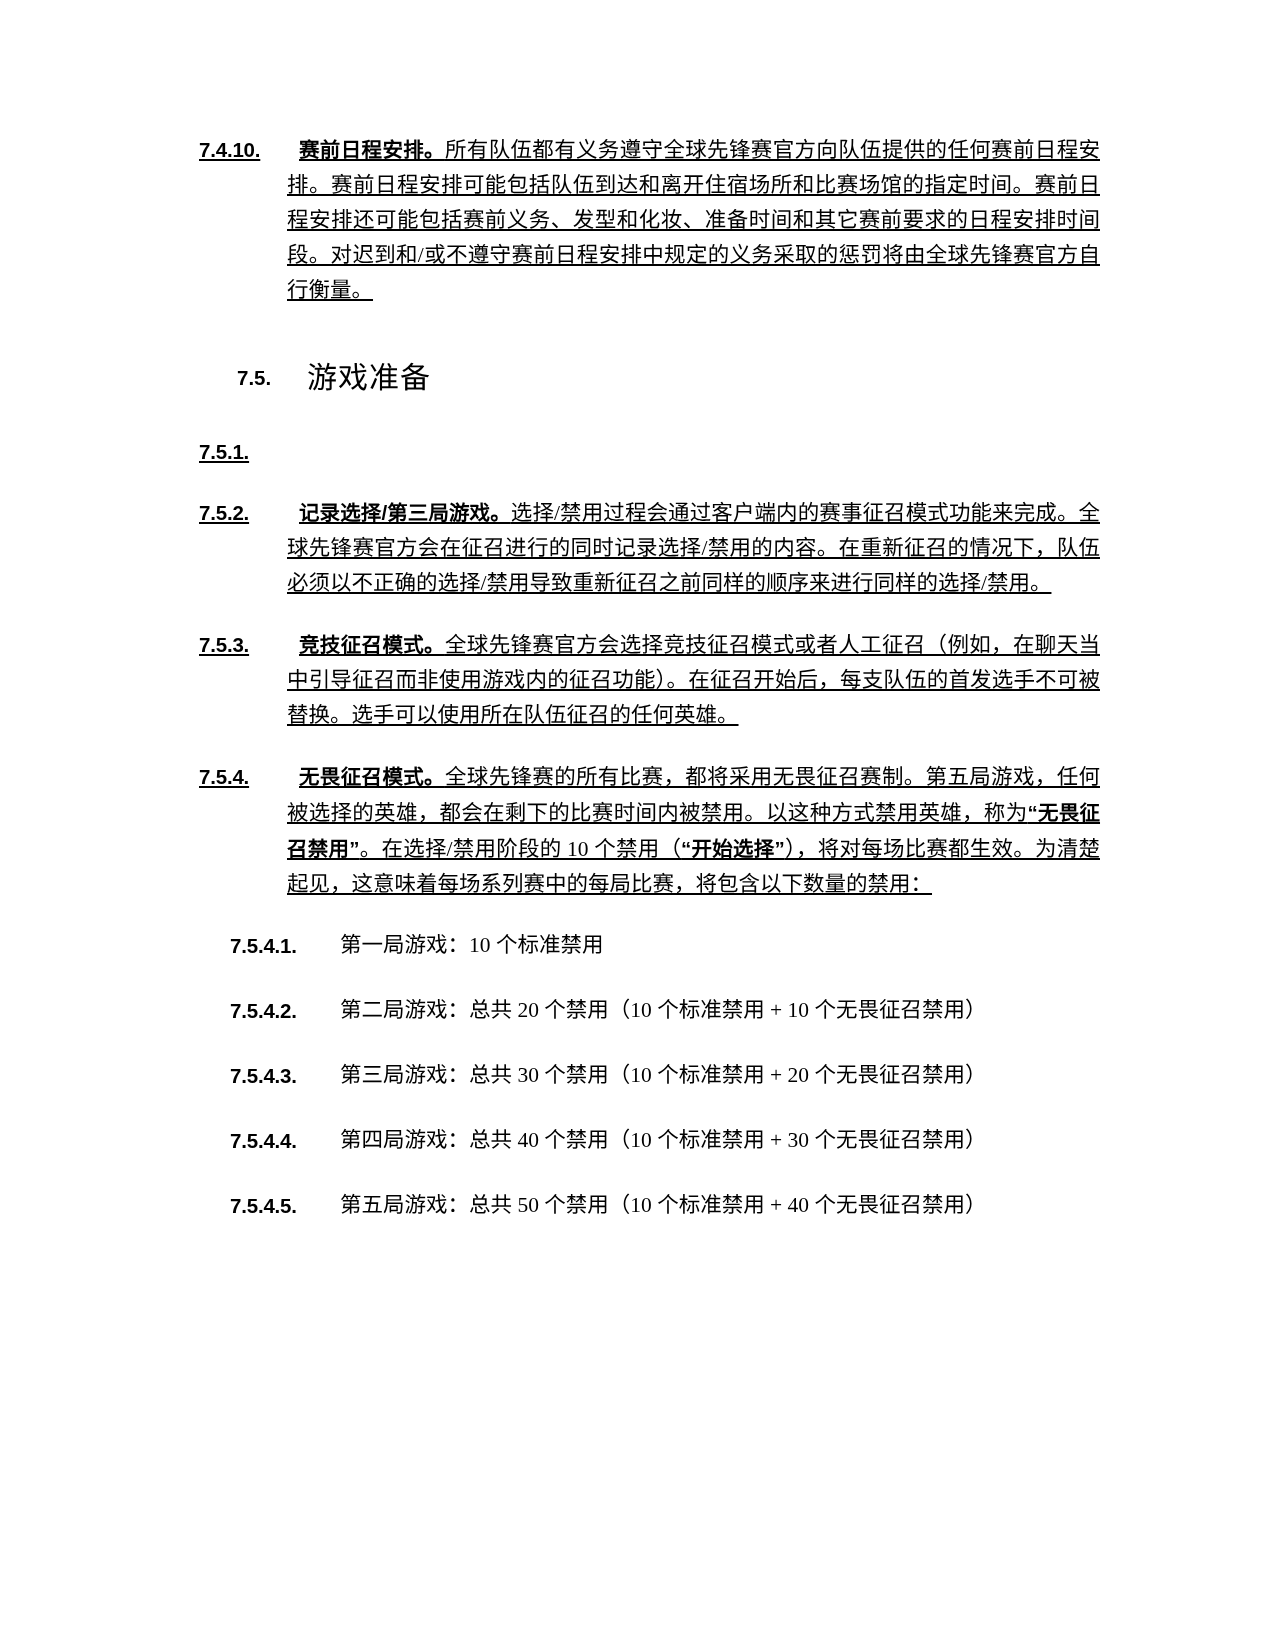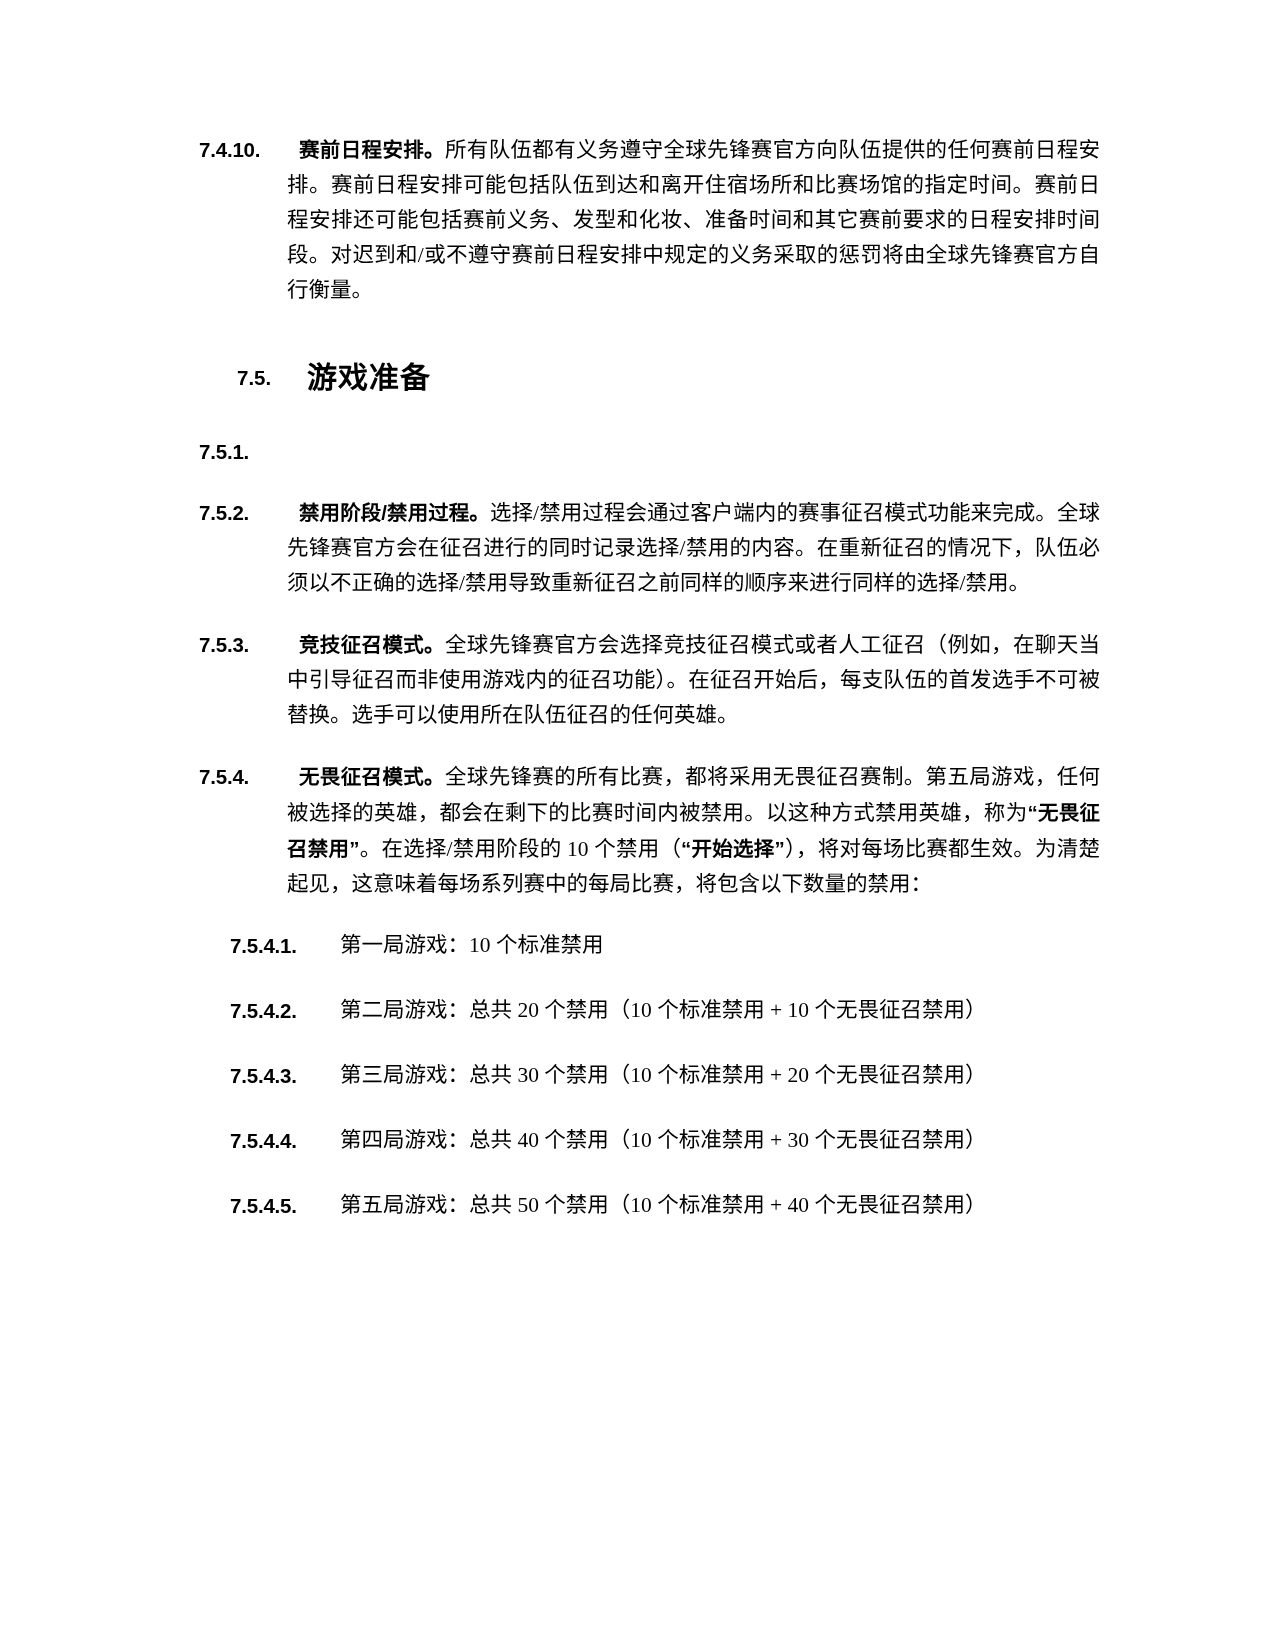--- a/index.html
+++ b/index.html
@@ -61,20 +61,21 @@
   .clause .body .emph {
     font-weight: bold;
     font-family: "Liberation Sans", "DejaVu Sans", sans-serif;
     font-size: 20.5px;
   }
 
   
   .level3 {
     padding-left: 287px;
     padding-right: 175px;
+    text-decoration: underline;
   }
   .level3 .num {
     width: 88px;
     margin-left: -88px;
   }
 
   
   .level4 {
     padding-left: 340px;
     padding-right: 175px;
@@ -95,21 +96,21 @@
   .section-heading .sec-num {
     flex: 0 0 auto;
     width: 70px;
     font-weight: bold;
     font-family: "Liberation Sans", "DejaVu Sans", sans-serif;
     font-size: 20.5px;
     line-height: 44px;
   }
   .section-heading .sec-title {
     flex: 0 0 auto;
-    font-weight: bold;
+    font-weight: normal;
     font-family: "Liberation Sans", "DejaVu Sans", sans-serif;
     font-size: 30px;
     line-height: 44px;
     letter-spacing: 1px;
   }
 
   .spacer-top { height: 132px; }
   .spacer-before-heading { height: 22px; }
   .spacer-after-heading { height: 10px; }
 </style>
@@ -134,21 +135,21 @@
     </div>
 
     <div class="spacer-after-heading"></div>
 
     <div class="clause level3">
       <span class="num">7.5.1.</span>
     </div>
 
     <div class="clause level3">
       <span class="num">7.5.2.</span>
-      <div class="body"><span class="lead">禁用阶段/禁用过程。</span><span>选择/禁用过程会通过客户端内的赛事征召模式功能来完成。全球先锋赛官方会在征召进行的同时记录选择/禁用的内容。在重新征召的情况下，队伍必须以不正确的选择/禁用导致重新征召之前同样的顺序来进行同样的选择/禁用。</span></div>
+      <div class="body"><span class="lead">记录选择/第三局游戏。</span><span>选择/禁用过程会通过客户端内的赛事征召模式功能来完成。全球先锋赛官方会在征召进行的同时记录选择/禁用的内容。在重新征召的情况下，队伍必须以不正确的选择/禁用导致重新征召之前同样的顺序来进行同样的选择/禁用。</span></div>
     </div>
 
     <div class="clause level3">
       <span class="num">7.5.3.</span>
       <div class="body"><span class="lead">竞技征召模式。</span><span>全球先锋赛官方会选择竞技征召模式或者人工征召（例如，在聊天当中引导征召而非使用游戏内的征召功能）。在征召开始后，每支队伍的首发选手不可被替换。选手可以使用所在队伍征召的任何英雄。</span></div>
     </div>
 
     <div class="clause level3">
       <span class="num">7.5.4.</span>
       <div class="body"><span class="lead">无畏征召模式。</span><span>全球先锋赛的所有比赛，都将采用无畏征召赛制。第五局游戏，任何被选择的英雄，都会在剩下的比赛时间内被禁用。以这种方式禁用英雄，称为</span><span class="emph">“无畏征召禁用”</span><span>。在选择/禁用阶段的 10 个禁用（</span><span class="emph">“开始选择”</span><span>），将对每场比赛都生效。为清楚起见，这意味着每场系列赛中的每局比赛，将包含以下数量的禁用：</span></div>

